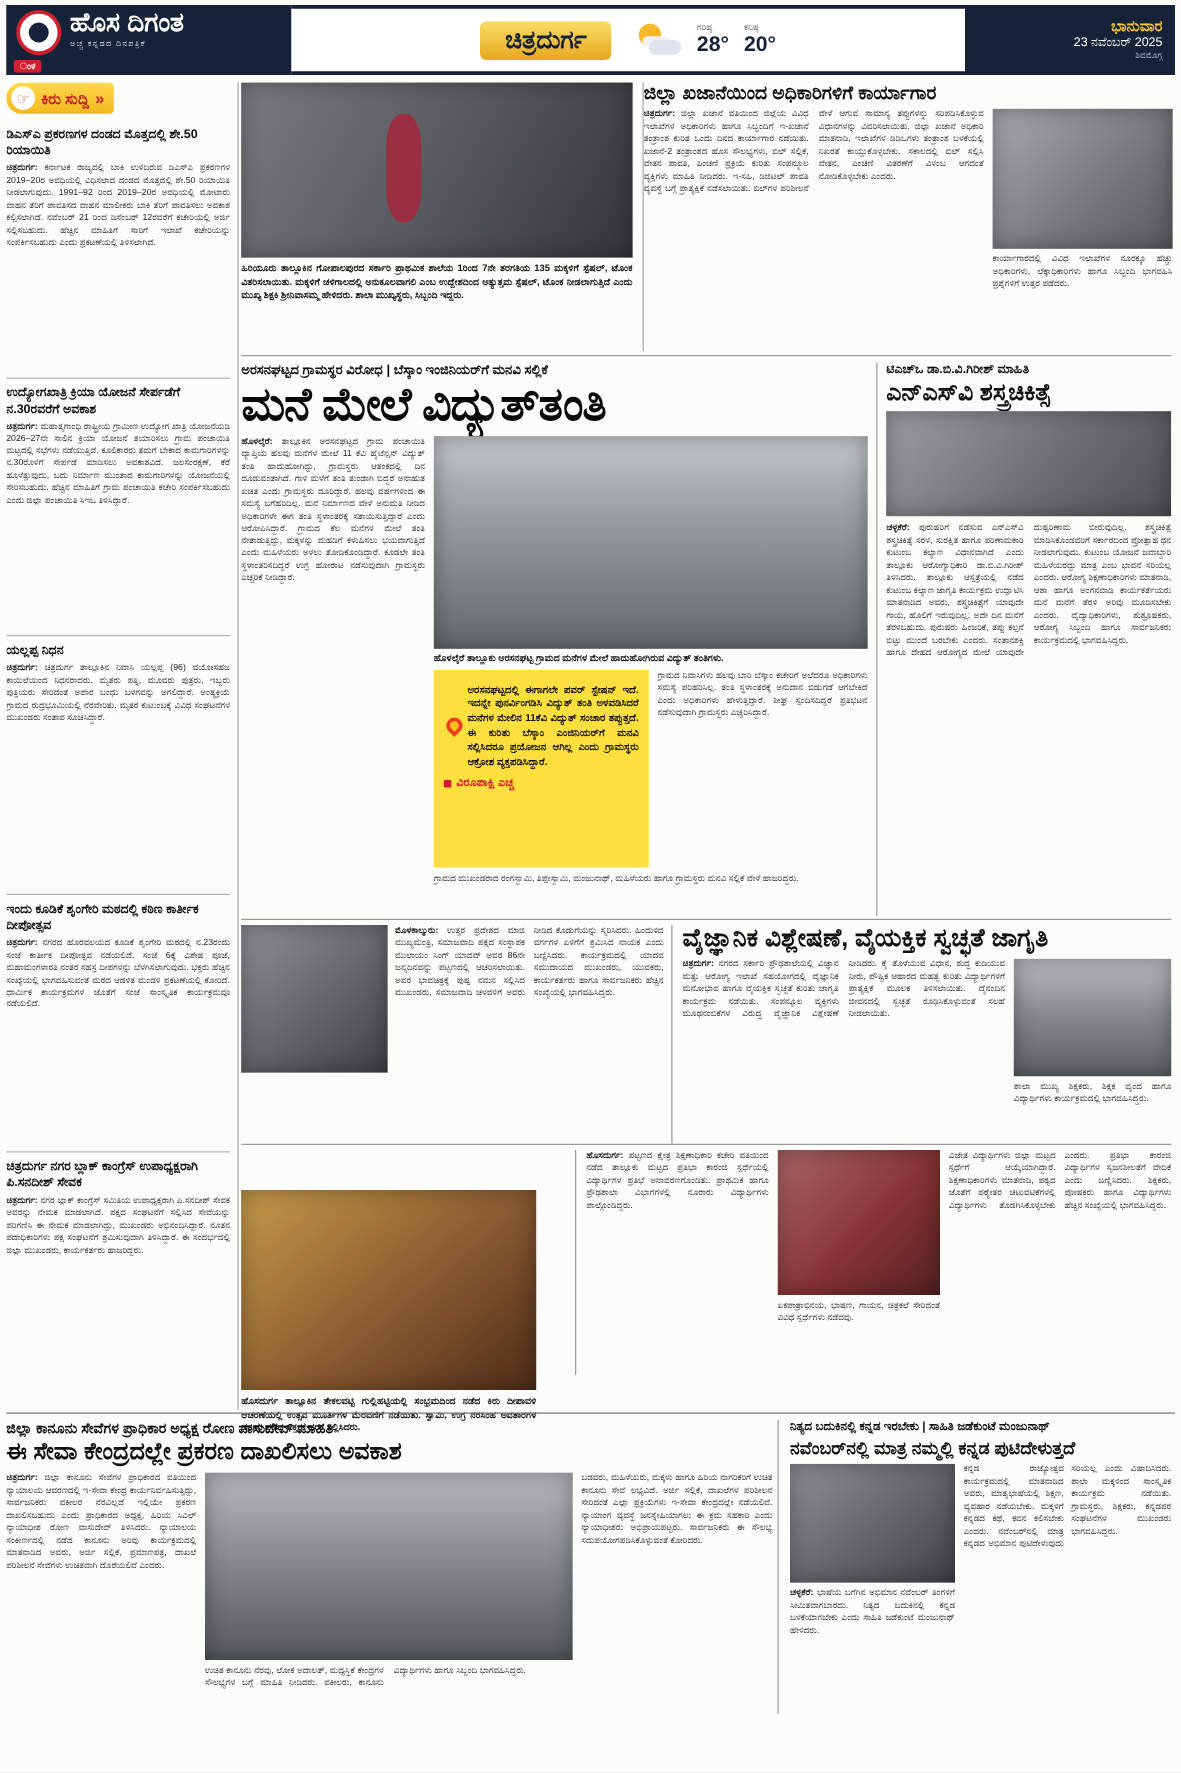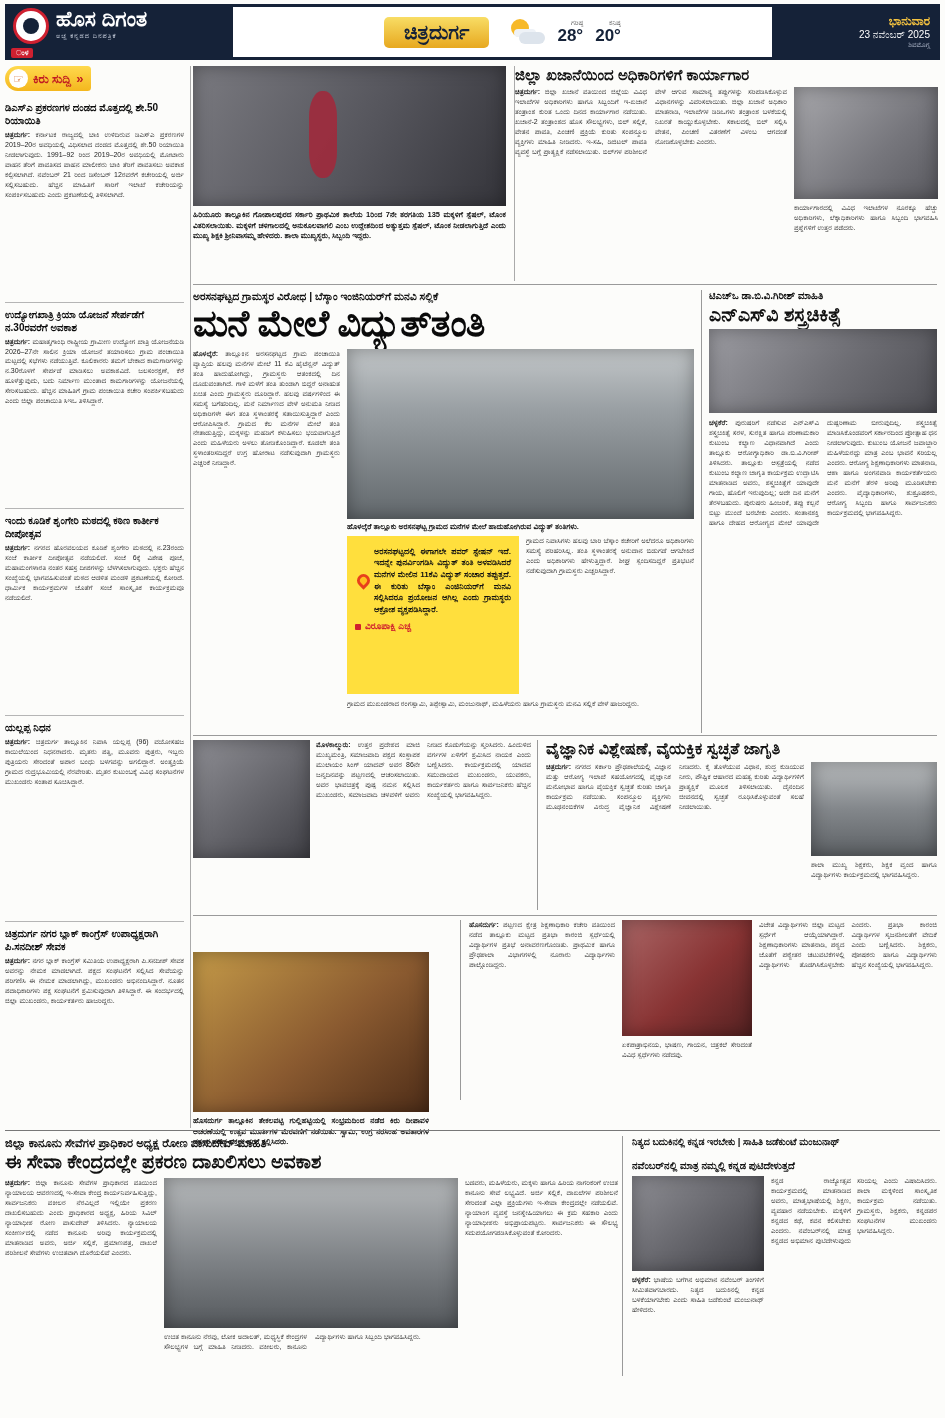--- a/index.html
+++ b/index.html
@@ -13,21 +13,21 @@
   .logo-face{width:16px;height:16px;border-radius:50%;background:#152238;}
   .mast-title{color:#fff;font-size:21px;font-weight:bold;line-height:1;white-space:nowrap;}
   .mast-tag{color:#cfd6e4;font-size:6.5px;margin-top:3px;letter-spacing:1px;}
   .mast-badge{position:absolute;left:6px;bottom:2px;background:#cf2030;color:#fff;font-size:7px;font-weight:bold;padding:1px 5px;border-radius:2px;}
   .hdr-center{flex:1;background:#fff;border-top:3px solid #152238;border-bottom:3px solid #152238;display:flex;align-items:center;justify-content:center;gap:20px;box-sizing:border-box;}
   .edition-pill{background:linear-gradient(#f8dd65,#e7a81f);color:#152238;font-weight:bold;font-size:20px;padding:4px 20px;border-radius:5px;white-space:nowrap;}
   .weather{display:flex;align-items:center;gap:12px;}
   .wx-icon{position:relative;width:36px;height:26px;}
   .sun{position:absolute;left:2px;top:0;width:18px;height:18px;border-radius:50%;background:#f7b928;}
   .cloud{position:absolute;right:0;bottom:1px;width:26px;height:12px;border-radius:10px;background:#dde4ec;box-shadow:-7px -5px 0 -2px #eef2f7;}
-  .wx-stat{display:flex;flex-direction:column;align-items:flex-end;line-height:1.05;}
+  .wx-stat{display:flex;flex-direction:column;align-items:flex-start;line-height:1.05;}
   .wx-label{font-size:7px;color:#555;}
   .wx-temp{font-size:17px;font-weight:bold;color:#152238;}
   .hdr-right{width:168px;background:#152238;color:#fff;display:flex;flex-direction:column;align-items:flex-end;justify-content:center;padding:0 10px;line-height:1.25;box-sizing:border-box;}
   .day{color:#f3c240;font-weight:bold;font-size:12px;}
   .date{font-size:10px;}
   .city{font-size:7px;color:#b9c2d4;}
   
   .body-t{font-size:7px;line-height:1.42;text-align:justify;color:#1c1c1c;}
   .dl{font-weight:bold;}
   .kicker{font-weight:bold;font-size:10.5px;line-height:1.25;color:#0d0d0d;}
@@ -88,21 +88,21 @@
   .nsv .photo{height:84px;margin-bottom:5px;}
   .nsv-body{column-count:2;column-gap:8px;height:300px;overflow:hidden;}
   
   .mul{left:193px;top:740px;width:338px;}
   .mul h2{margin:0 0 4px;font-size:14px;line-height:1.15;}
   .mul-row{display:flex;gap:6px;}
   .mul-row .photo{width:117px;height:118px;flex:none;}
   .mul-body{flex:1;column-count:2;column-gap:7px;height:150px;overflow:hidden;}
   
   .sci{left:537px;top:740px;width:400px;border-left:1px solid #999;padding-left:8px;box-sizing:border-box;}
-  .sci h2{margin:0 0 4px;font-size:16px;line-height:1.15;}
+  .sci h2{margin:0 0 4px;font-size:20px;line-height:1.15;}
   .sci-row{display:flex;gap:7px;}
   .sci-body{flex:1;column-count:2;column-gap:8px;height:148px;overflow:hidden;}
   .sci-right{width:126px;flex:none;display:flex;flex-direction:column;gap:4px;}
   .sci-right .photo{height:94px;flex:none;}
   .sci-right .body-t{flex:1;overflow:hidden;}
   
   .prat-photo{left:193px;top:952px;width:236px;}
   .prat-photo .photo{height:160px;}
   .pp-cap{margin-top:4px;font-size:7.5px;font-weight:bold;line-height:1.4;text-align:justify;}
   .prat{left:460px;top:920px;width:477px;border-left:1px solid #999;padding-left:8px;box-sizing:border-box;}
@@ -117,21 +117,21 @@
   .legal .kicker{font-size:11.5px;}
   .legal h2{margin:2px 0 5px;font-size:19px;line-height:1.1;}
   .leg-row{display:flex;gap:7px;}
   .leg-colA{width:152px;flex:none;height:228px;overflow:hidden;}
   .leg-colB{width:294px;flex:none;}
   .leg-colB .photo{height:150px;}
   .leg-colB-body{margin-top:4px;column-count:2;column-gap:8px;height:70px;overflow:hidden;}
   .leg-colC{flex:1;height:228px;overflow:hidden;}
   .kan{left:622px;top:1136px;width:315px;border-left:1px solid #999;padding-left:9px;box-sizing:border-box;}
   .kan .kicker{font-size:9.5px;}
-  .kan h2{margin:12px 0 5px;font-size:10px;line-height:1.15;}
+  .kan h2{margin:2px 0 5px;font-size:14px;line-height:1.15;}
   .kan-row{display:flex;gap:7px;}
   .kan-colA{width:132px;flex:none;display:flex;flex-direction:column;gap:4px;height:200px;overflow:hidden;}
   .kan-colA .photo{height:95px;flex:none;}
   .kan-colA .body-t{flex:1;overflow:hidden;}
   .kan-colB{flex:1;column-count:2;column-gap:6px;height:200px;overflow:hidden;}
 </style>
 </head>
 <body>
 
 <div class="page">
@@ -179,26 +179,26 @@
     </div>
     <div class="brief first">
       <h3>ಡಿಎಸ್‌ಎ ಪ್ರಕರಣಗಳ ದಂಡದ ಮೊತ್ತದಲ್ಲಿ ಶೇ.50 ರಿಯಾಯಿತಿ</h3>
       <div class="body-t"><span class="dl">ಚಿತ್ರದುರ್ಗ:</span> <span>ಕರ್ನಾಟಕ ರಾಜ್ಯದಲ್ಲಿ ಬಾಕಿ ಉಳಿದಿರುವ ಡಿಎಸ್‌ಎ ಪ್ರಕರಣಗಳ 2019–20ರ ಅವಧಿಯಲ್ಲಿ ವಿಧಿಸಲಾದ ದಂಡದ ಮೊತ್ತದಲ್ಲಿ ಶೇ.50 ರಿಯಾಯಿತಿ ನೀಡಲಾಗುವುದು. 1991–92 ರಿಂದ 2019–20ರ ಅವಧಿಯಲ್ಲಿ ಮೋಟಾರು ವಾಹನ ತೆರಿಗೆ ಪಾವತಿಸದ ವಾಹನ ಮಾಲೀಕರು ಬಾಕಿ ತೆರಿಗೆ ಪಾವತಿಸಲು ಅವಕಾಶ ಕಲ್ಪಿಸಲಾಗಿದೆ. ನವೆಂಬರ್ 21 ರಿಂದ ಡಿಸೆಂಬರ್ 12ರವರೆಗೆ ಕಚೇರಿಯಲ್ಲಿ ಅರ್ಜಿ ಸಲ್ಲಿಸಬಹುದು. ಹೆಚ್ಚಿನ ಮಾಹಿತಿಗೆ ಸಾರಿಗೆ ಇಲಾಖೆ ಕಚೇರಿಯನ್ನು ಸಂಪರ್ಕಿಸಬಹುದು ಎಂದು ಪ್ರಕಟಣೆಯಲ್ಲಿ ತಿಳಿಸಲಾಗಿದೆ.</span></div>
     </div>
     <div class="brief">
       <h3>ಉದ್ಯೋಗಖಾತ್ರಿ ಕ್ರಿಯಾ ಯೋಜನೆ ಸೇರ್ಪಡೆಗೆ ನ.30ರವರೆಗೆ ಅವಕಾಶ</h3>
       <div class="body-t"><span class="dl">ಚಿತ್ರದುರ್ಗ:</span> <span>ಮಹಾತ್ಮಗಾಂಧಿ ರಾಷ್ಟ್ರೀಯ ಗ್ರಾಮೀಣ ಉದ್ಯೋಗ ಖಾತ್ರಿ ಯೋಜನೆಯಡಿ 2026–27ನೇ ಸಾಲಿನ ಕ್ರಿಯಾ ಯೋಜನೆ ತಯಾರಿಸಲು ಗ್ರಾಮ ಪಂಚಾಯಿತಿ ಮಟ್ಟದಲ್ಲಿ ಸಭೆಗಳು ನಡೆಯುತ್ತಿವೆ. ಕೂಲಿಕಾರರು ತಮಗೆ ಬೇಕಾದ ಕಾಮಗಾರಿಗಳನ್ನು ನ.30ರೊಳಗೆ ಸೇರ್ಪಡೆ ಮಾಡಿಸಲು ಅವಕಾಶವಿದೆ. ಜಲಸಂರಕ್ಷಣೆ, ಕೆರೆ ಹೂಳೆತ್ತುವುದು, ಬದು ನಿರ್ಮಾಣ ಮುಂತಾದ ಕಾಮಗಾರಿಗಳನ್ನು ಯೋಜನೆಯಲ್ಲಿ ಸೇರಿಸಬಹುದು. ಹೆಚ್ಚಿನ ಮಾಹಿತಿಗೆ ಗ್ರಾಮ ಪಂಚಾಯಿತಿ ಕಚೇರಿ ಸಂಪರ್ಕಿಸಬಹುದು ಎಂದು ಜಿಲ್ಲಾ ಪಂಚಾಯಿತಿ ಸಿಇಒ ತಿಳಿಸಿದ್ದಾರೆ.</span></div>
     </div>
     <div class="brief">
+      <h3>ಯಲ್ಲಪ್ಪ ನಿಧನ</h3>
+      <div class="body-t"><span class="dl">ಚಿತ್ರದುರ್ಗ:</span> <span>ಚಿತ್ರದುರ್ಗ ತಾಲ್ಲೂಕಿನ ನಿವಾಸಿ ಯಲ್ಲಪ್ಪ (96) ವಯೋಸಹಜ ಕಾಯಿಲೆಯಿಂದ ನಿಧನರಾದರು. ಮೃತರು ಪತ್ನಿ, ಮೂವರು ಪುತ್ರರು, ಇಬ್ಬರು ಪುತ್ರಿಯರು ಸೇರಿದಂತೆ ಅಪಾರ ಬಂಧು ಬಳಗವನ್ನು ಅಗಲಿದ್ದಾರೆ. ಅಂತ್ಯಕ್ರಿಯೆ ಗ್ರಾಮದ ರುದ್ರಭೂಮಿಯಲ್ಲಿ ನೆರವೇರಿತು. ಮೃತರ ಕುಟುಂಬಕ್ಕೆ ವಿವಿಧ ಸಂಘಟನೆಗಳ ಮುಖಂಡರು ಸಂತಾಪ ಸೂಚಿಸಿದ್ದಾರೆ.</span></div>
+    </div>
+    <div class="brief">
       <h3>ಇಂದು ಕೂಡಿಕೆ ಶೃಂಗೇರಿ ಮಠದಲ್ಲಿ ಕಠಿಣ ಕಾರ್ತೀಕ ದೀಪೋತ್ಸವ</h3>
       <div class="body-t"><span class="dl">ಚಿತ್ರದುರ್ಗ:</span> <span>ನಗರದ ಹೊರವಲಯದ ಕೂಡಿಕೆ ಶೃಂಗೇರಿ ಮಠದಲ್ಲಿ ನ.23ರಂದು ಸಂಜೆ ಕಾರ್ತೀಕ ದೀಪೋತ್ಸವ ನಡೆಯಲಿದೆ. ಸಂಜೆ 6ಕ್ಕೆ ವಿಶೇಷ ಪೂಜೆ, ಮಹಾಮಂಗಳಾರತಿ ನಂತರ ಸಹಸ್ರ ದೀಪಗಳನ್ನು ಬೆಳಗಿಸಲಾಗುವುದು. ಭಕ್ತರು ಹೆಚ್ಚಿನ ಸಂಖ್ಯೆಯಲ್ಲಿ ಭಾಗವಹಿಸುವಂತೆ ಮಠದ ಆಡಳಿತ ಮಂಡಳಿ ಪ್ರಕಟಣೆಯಲ್ಲಿ ಕೋರಿದೆ. ಧಾರ್ಮಿಕ ಕಾರ್ಯಕ್ರಮಗಳ ಜೊತೆಗೆ ಸಂಜೆ ಸಾಂಸ್ಕೃತಿಕ ಕಾರ್ಯಕ್ರಮವೂ ನಡೆಯಲಿದೆ.</span></div>
-    </div>
-    <div class="brief">
-      <h3>ಯಲ್ಲಪ್ಪ ನಿಧನ</h3>
-      <div class="body-t"><span class="dl">ಚಿತ್ರದುರ್ಗ:</span> <span>ಚಿತ್ರದುರ್ಗ ತಾಲ್ಲೂಕಿನ ನಿವಾಸಿ ಯಲ್ಲಪ್ಪ (96) ವಯೋಸಹಜ ಕಾಯಿಲೆಯಿಂದ ನಿಧನರಾದರು. ಮೃತರು ಪತ್ನಿ, ಮೂವರು ಪುತ್ರರು, ಇಬ್ಬರು ಪುತ್ರಿಯರು ಸೇರಿದಂತೆ ಅಪಾರ ಬಂಧು ಬಳಗವನ್ನು ಅಗಲಿದ್ದಾರೆ. ಅಂತ್ಯಕ್ರಿಯೆ ಗ್ರಾಮದ ರುದ್ರಭೂಮಿಯಲ್ಲಿ ನೆರವೇರಿತು. ಮೃತರ ಕುಟುಂಬಕ್ಕೆ ವಿವಿಧ ಸಂಘಟನೆಗಳ ಮುಖಂಡರು ಸಂತಾಪ ಸೂಚಿಸಿದ್ದಾರೆ.</span></div>
     </div>
     <div class="brief">
       <h3>ಚಿತ್ರದುರ್ಗ ನಗರ ಬ್ಲಾಕ್ ಕಾಂಗ್ರೆಸ್ ಉಪಾಧ್ಯಕ್ಷರಾಗಿ ಪಿ.ಸನದೀಶ್ ಸೇವಕ</h3>
       <div class="body-t"><span class="dl">ಚಿತ್ರದುರ್ಗ:</span> <span>ನಗರ ಬ್ಲಾಕ್ ಕಾಂಗ್ರೆಸ್ ಸಮಿತಿಯ ಉಪಾಧ್ಯಕ್ಷರಾಗಿ ಪಿ.ಸನದೀಶ್ ಸೇವಕ ಅವರನ್ನು ನೇಮಕ ಮಾಡಲಾಗಿದೆ. ಪಕ್ಷದ ಸಂಘಟನೆಗೆ ಸಲ್ಲಿಸಿದ ಸೇವೆಯನ್ನು ಪರಿಗಣಿಸಿ ಈ ನೇಮಕ ಮಾಡಲಾಗಿದ್ದು, ಮುಖಂಡರು ಅಭಿನಂದಿಸಿದ್ದಾರೆ. ನೂತನ ಪದಾಧಿಕಾರಿಗಳು ಪಕ್ಷ ಸಂಘಟನೆಗೆ ಶ್ರಮಿಸುವುದಾಗಿ ತಿಳಿಸಿದ್ದಾರೆ. ಈ ಸಂದರ್ಭದಲ್ಲಿ ಜಿಲ್ಲಾ ಮುಖಂಡರು, ಕಾರ್ಯಕರ್ತರು ಹಾಜರಿದ್ದರು.</span></div>
     </div>
   </aside>
 
   <section class="abs tp">
     <div class="photo ph1"></div>
     <div class="tp-cap">ಹಿರಿಯೂರು ತಾಲ್ಲೂಕಿನ ಗೋಪಾಲಪುರದ ಸರ್ಕಾರಿ ಪ್ರಾಥಮಿಕ ಶಾಲೆಯ 1ರಿಂದ 7ನೇ ತರಗತಿಯ 135 ಮಕ್ಕಳಿಗೆ ಸ್ಪೆಷಲ್, ಟೊಂಕ ವಿತರಿಸಲಾಯಿತು. ಮಕ್ಕಳಿಗೆ ಚಳಿಗಾಲದಲ್ಲಿ ಅನುಕೂಲವಾಗಲಿ ಎಂಬ ಉದ್ದೇಶದಿಂದ ಅತ್ಯುತ್ತಮ ಸ್ಪೆಷಲ್, ಟೊಂಕ ನೀಡಲಾಗುತ್ತಿದೆ ಎಂದು ಮುಖ್ಯ ಶಿಕ್ಷಕಿ ಶ್ರೀನಿವಾಸಮ್ಮ ಹೇಳಿದರು. ಶಾಲಾ ಮುಖ್ಯಸ್ಥರು, ಸಿಬ್ಬಂದಿ ಇದ್ದರು.</div>

